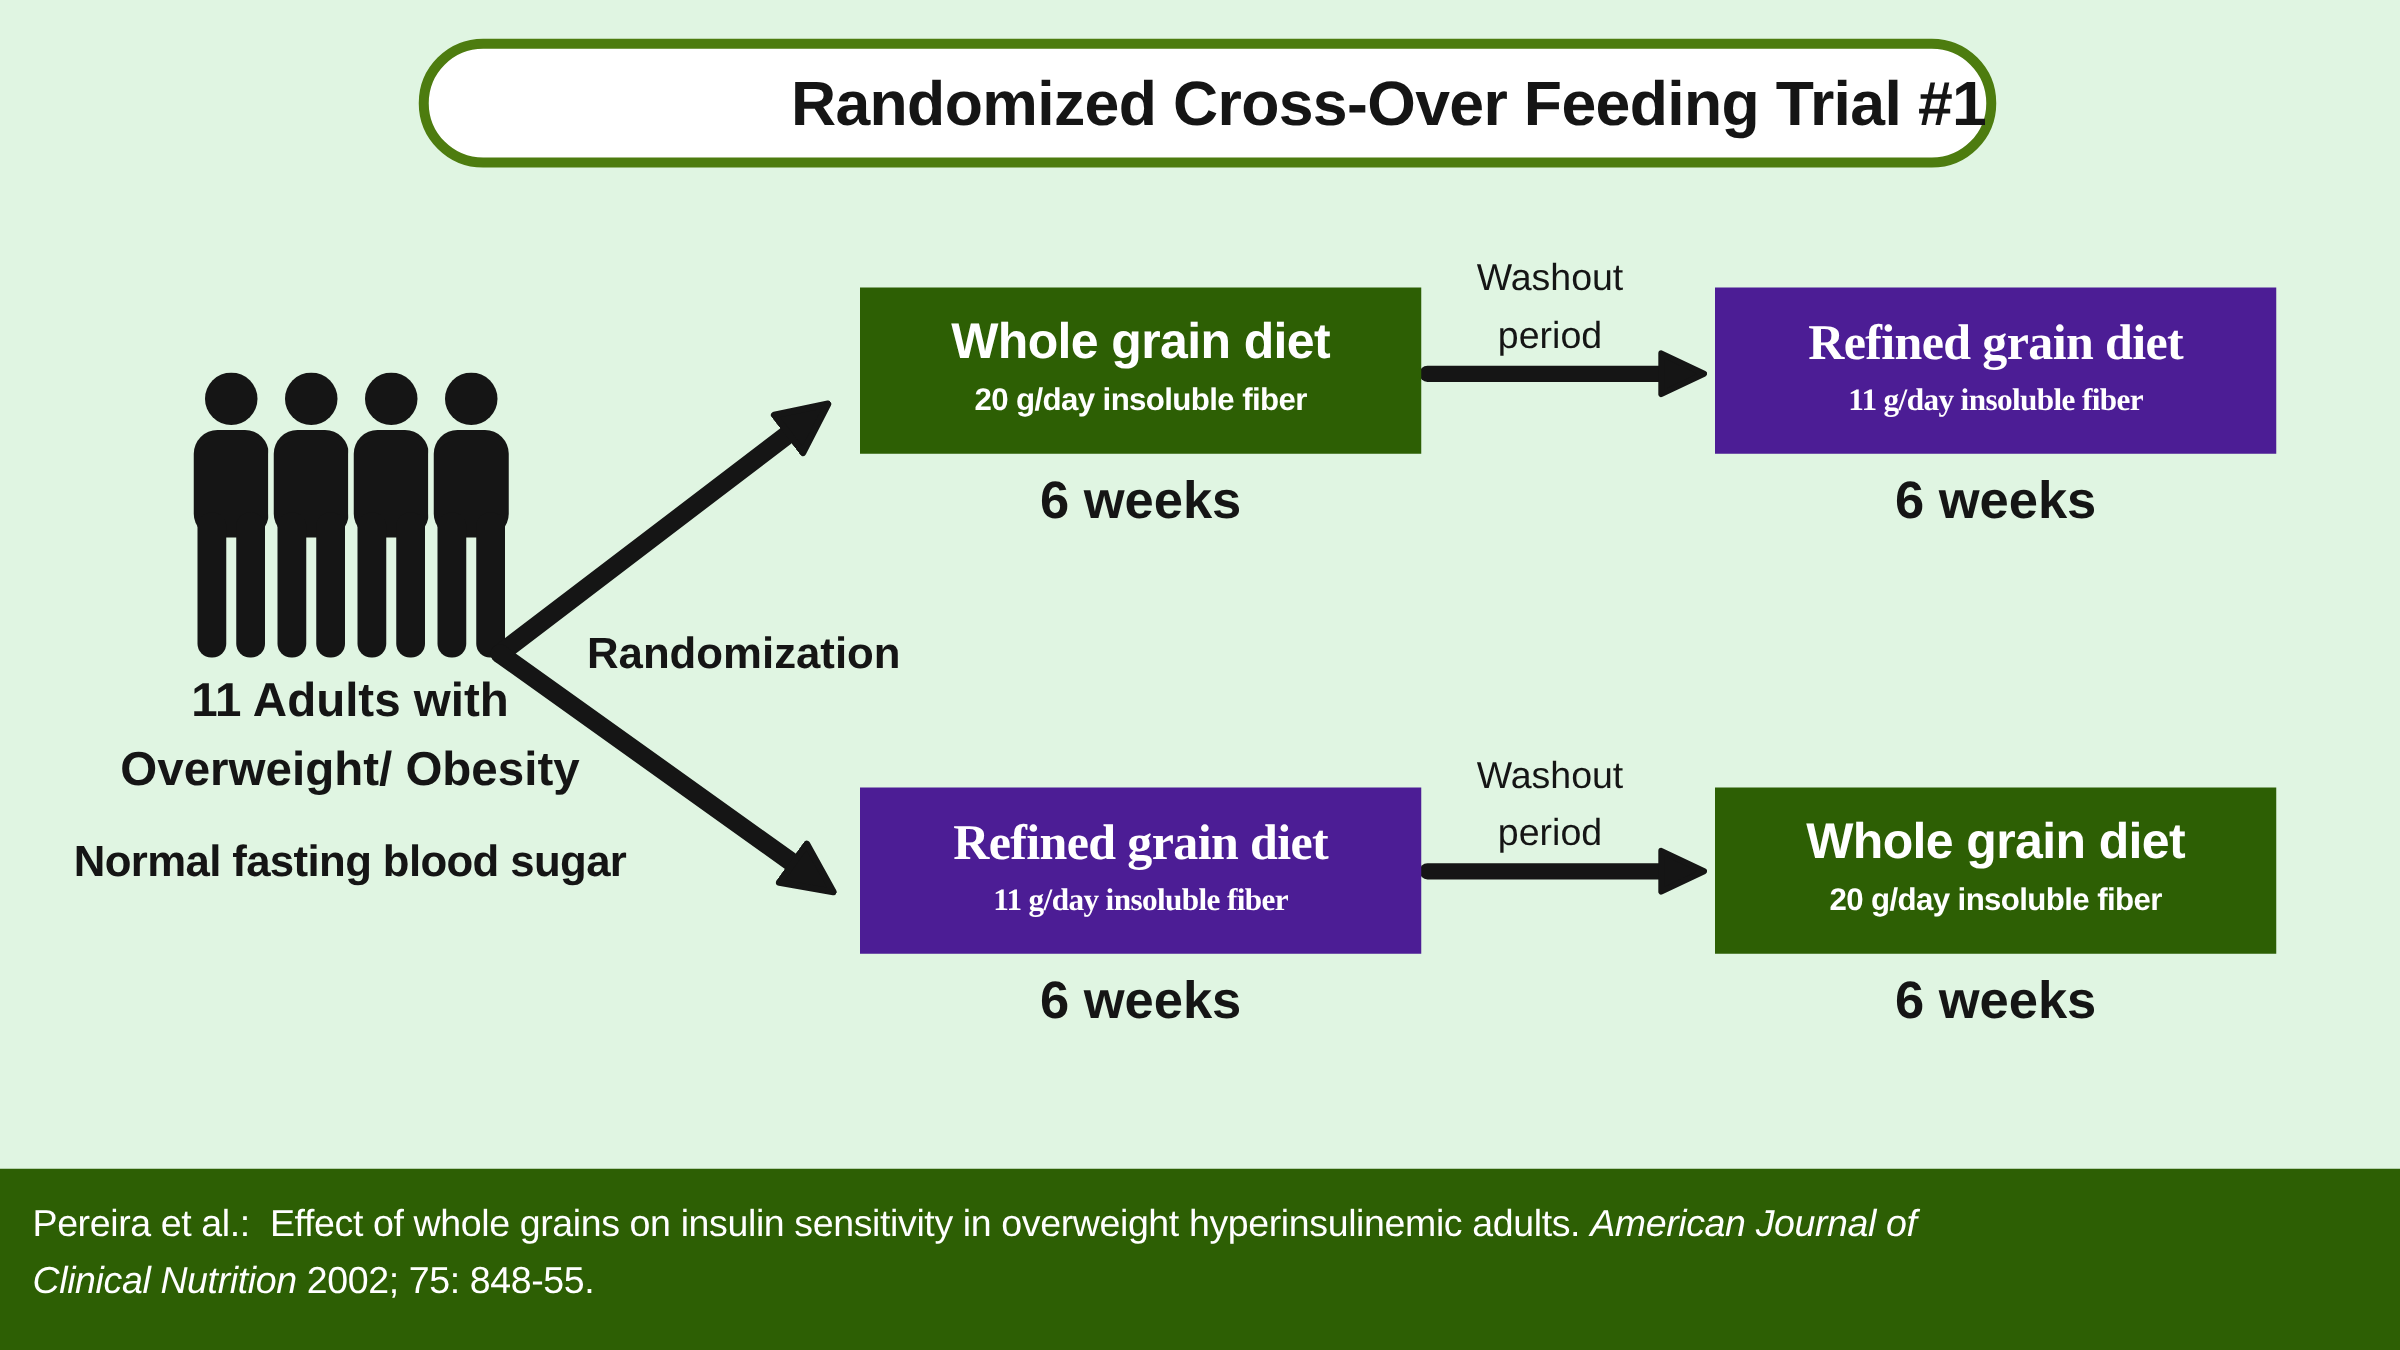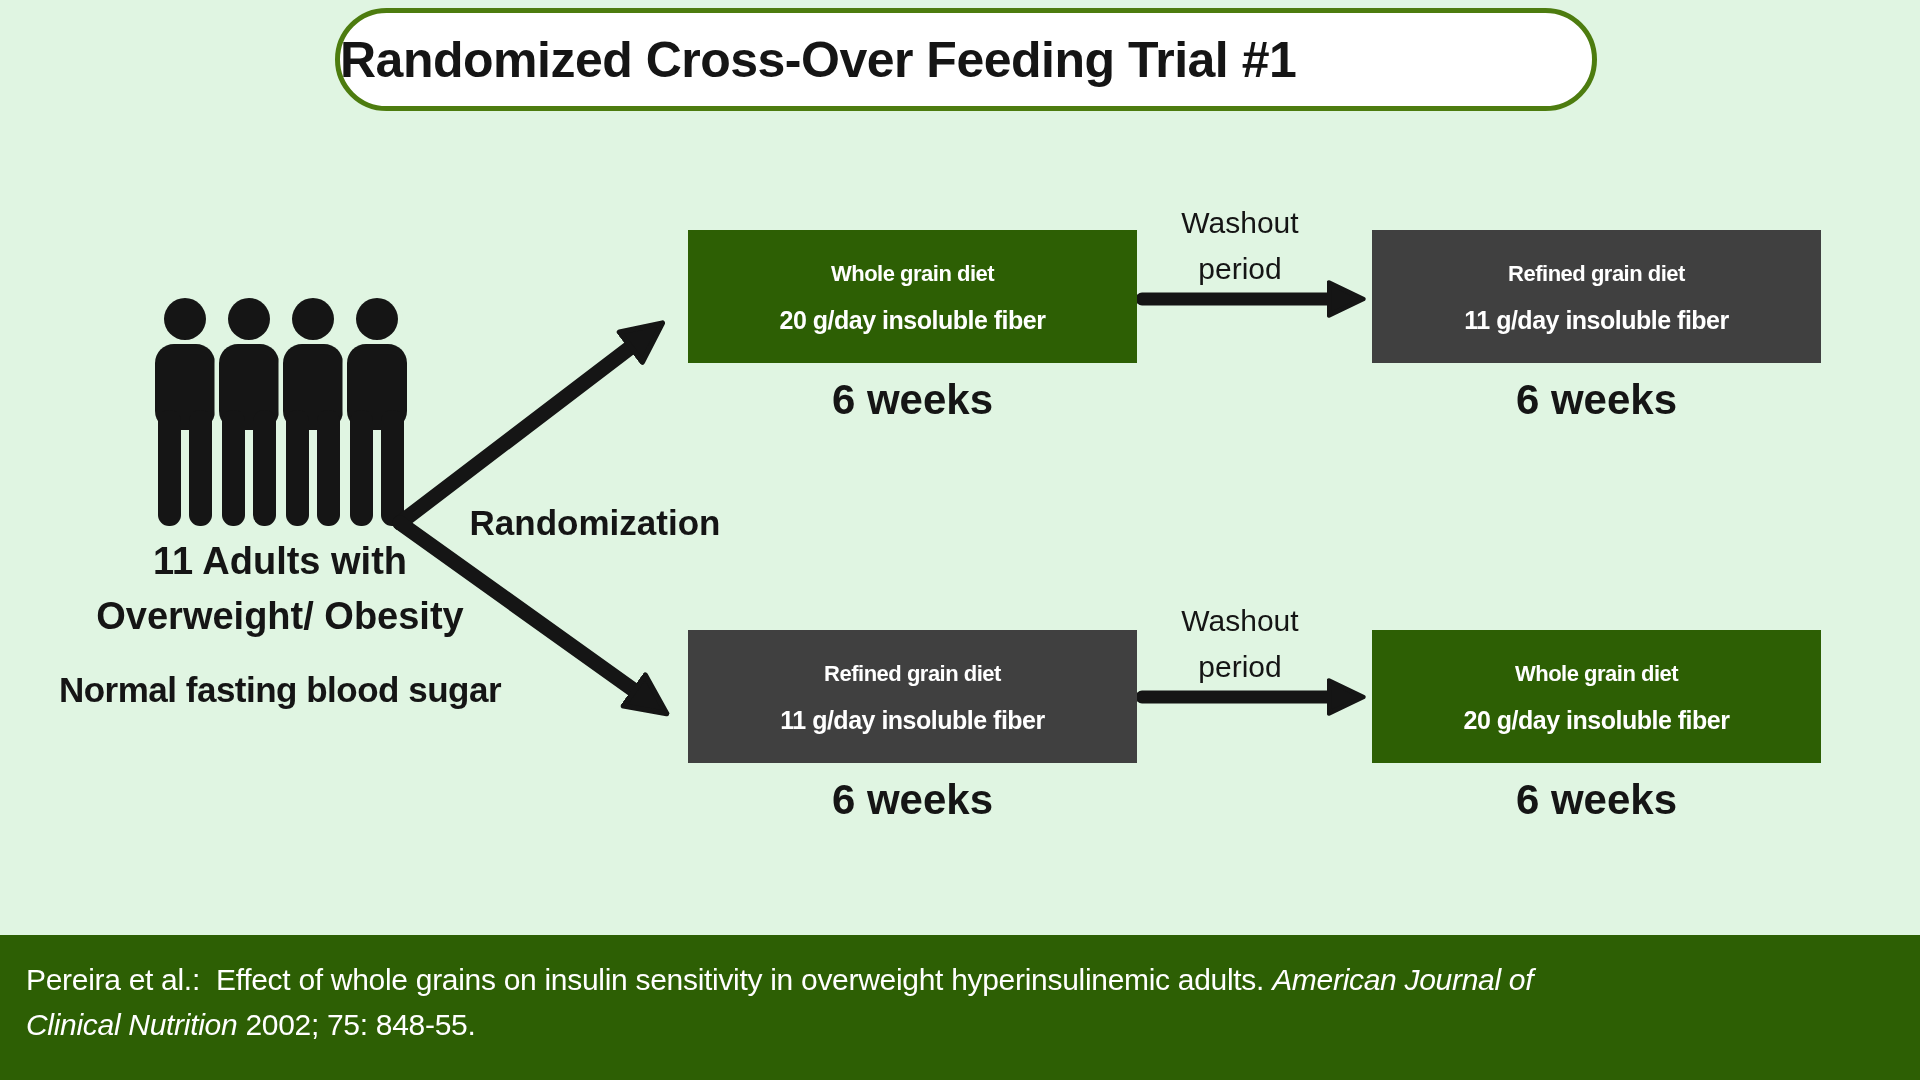--- a/index.html
+++ b/index.html
@@ -4,47 +4,47 @@
 <style>
   html,body{margin:0;padding:0;background:#cfd8cf;}
   .canvas{
     position:relative;width:1920px;height:1080px;overflow:hidden;
     background:#E0F5E2;
     font-family:"Liberation Sans", sans-serif;
     color:#151515;
   }
   
   .title-pill{
-    position:absolute;left:335px;top:8px;width:1262px;height:103px;
-    background:#ffffff;border:5px solid #4d7c0f;border-radius:56px;
-    display:flex;align-items:center;justify-content:flex-start;box-sizing:border-box;
+    position:absolute;left:335px;top:31px;width:1262px;height:103px;
+    background:#ffffff;border:8px solid #4d7c0f;border-radius:56px;
+    display:flex;align-items:center;justify-content:flex-end;box-sizing:border-box;
   }
   .title-pill span{font-size:50px;font-weight:bold;letter-spacing:-0.5px;white-space:nowrap;}
   
   .people{position:absolute;left:152px;top:298px;width:258px;height:230px;}
   
   .pop-lines{
     position:absolute;left:18px;top:534px;width:524px;text-align:center;
     font-weight:bold;font-size:38px;line-height:55px;
   }
   .criteria{
     position:absolute;left:18px;top:662px;width:524px;text-align:center;
     font-weight:bold;font-size:35px;line-height:56px;letter-spacing:-0.5px;
   }
   .pop-lines div,.criteria div{white-space:nowrap;}
   
   .box{
     position:absolute;width:449px;height:133px;
     display:flex;flex-direction:column;align-items:center;justify-content:center;
     color:#ffffff;font-weight:bold;text-align:center;
   }
-  .box .l1{font-size:22px;line-height:47px;white-space:nowrap;letter-spacing:-0.5px;}
+  .box .l1{font-size:40px;line-height:47px;white-space:nowrap;letter-spacing:-0.5px;}
   .box .l2{font-size:25px;line-height:47px;white-space:nowrap;letter-spacing:-0.5px;}
   .box.green{background:#2D5F04;}
-  .box.orange{background:#404040;}
+  .box.orange{background:#4c1d95;font-family:Liberation Serif, serif;}
   .pos-tl{left:688px;top:230px;}
   .pos-tr{left:1372px;top:230px;}
   .pos-bl{left:688px;top:630px;}
   .pos-br{left:1372px;top:630px;}
   
   .duration{
     position:absolute;width:449px;text-align:center;
     font-size:42px;font-weight:bold;
   }
   .dur-tl{left:688px;top:376px;}

